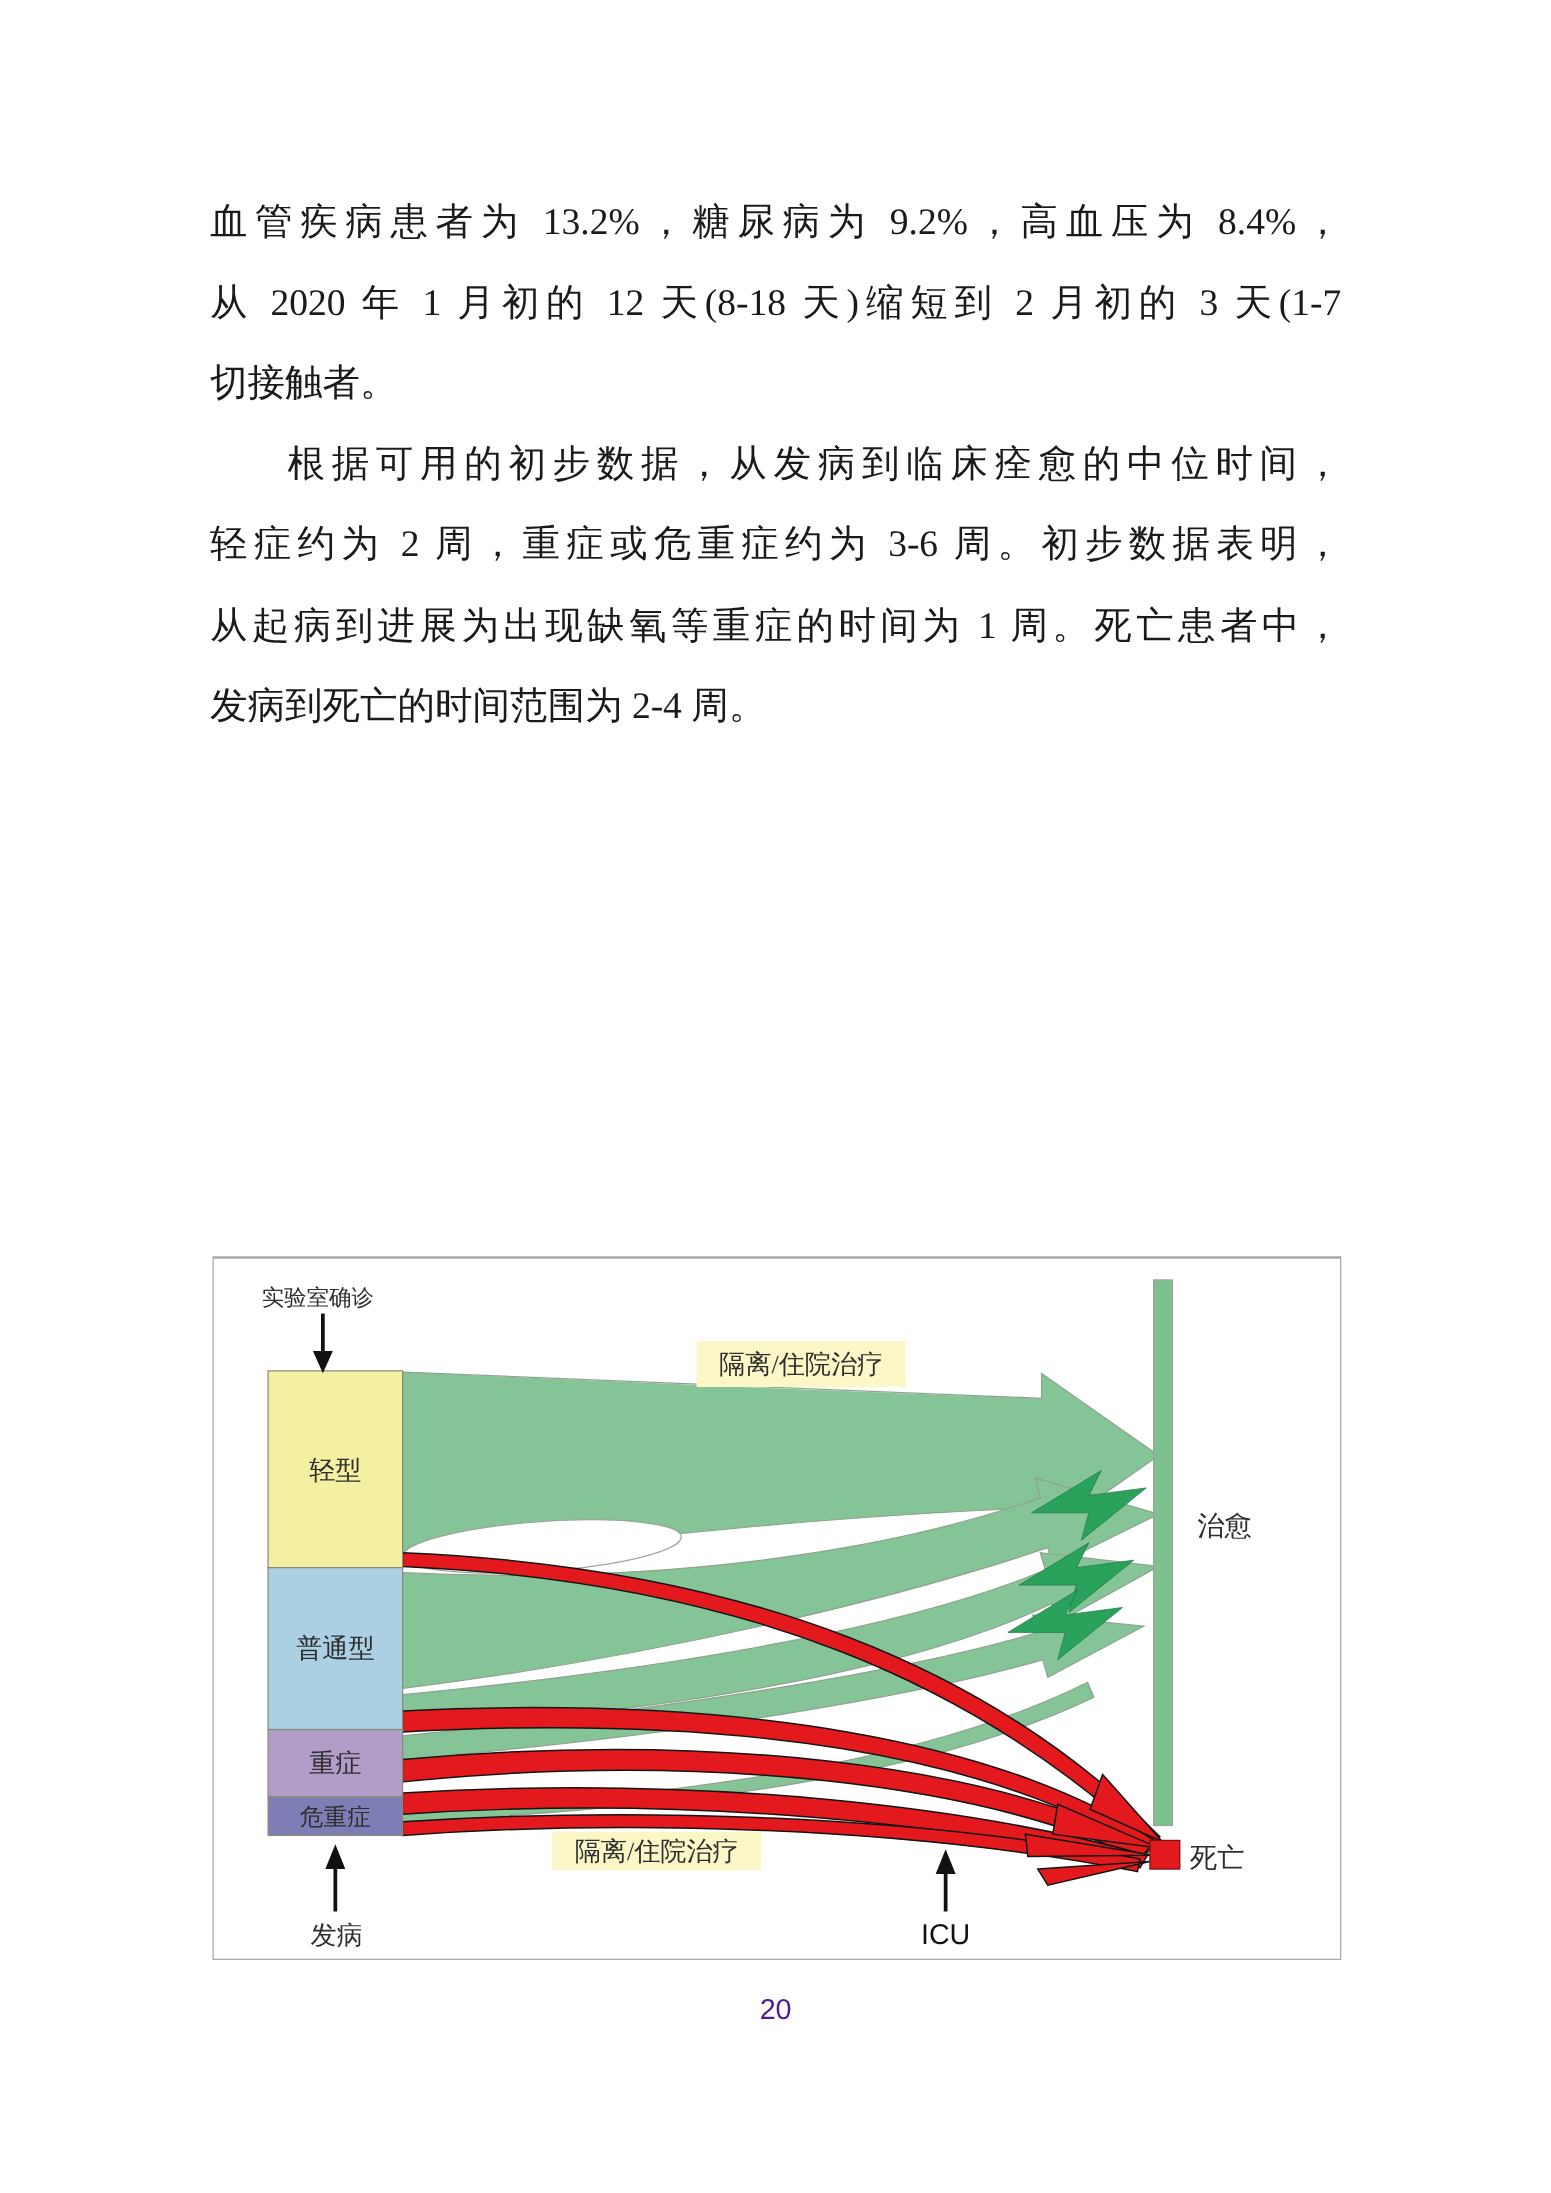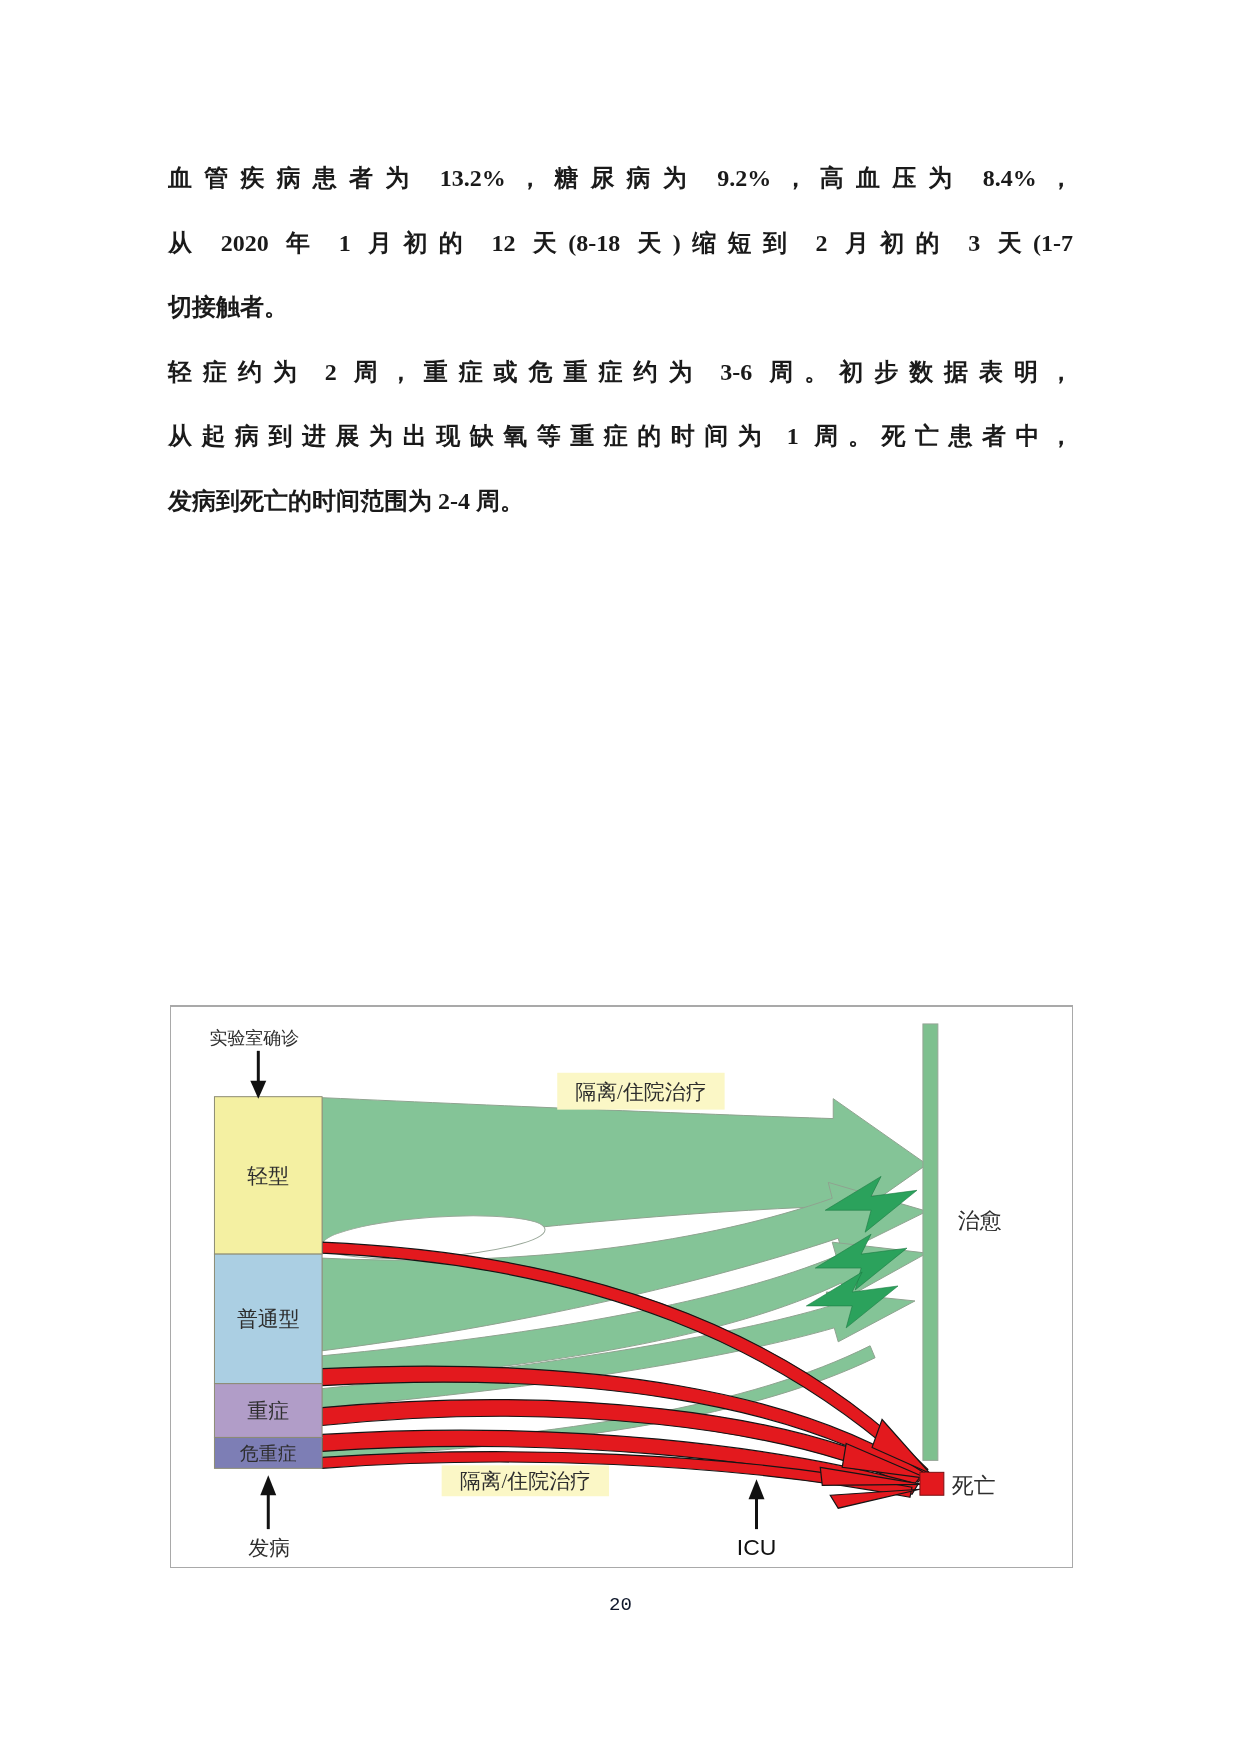--- a/index.html
+++ b/index.html
@@ -1,38 +1,39 @@
 <!DOCTYPE html>
 <html><head>
 <meta charset="utf-8">
 <style>
   html,body{margin:0;padding:0;background:#fff;}
   .page{position:relative;width:1241px;height:1754px;background:#ffffff;overflow:hidden;
         font-family:"Liberation Serif","DejaVu Serif",serif;color:#1a1a1a;}
-  .bodytext{position:absolute;left:168px;top:146px;width:905px;font-size:24px;font-weight:bold;}
+  .bodytext{position:absolute;left:168px;top:146px;width:905px;font-size:30px;}
   .bodytext .tline{line-height:64.5px;height:64.5px;white-space:nowrap;}
   .bodytext .jl{white-space:normal;text-align:justify;text-align-last:justify;}
   .bodytext .indent{text-indent:62px;}
   .figure{position:absolute;left:170px;top:1005px;width:901px;height:560px;
           border:1px solid #a9a9a9;border-top-width:2px;background:#fff;}
   .figure svg{display:block;}
   .ftxt{font-family:"Liberation Serif","DejaVu Serif",serif;fill:#2e2e2e;}
   .fsans{font-family:"Liberation Sans","DejaVu Sans",sans-serif;fill:#111;}
   .pagenum{position:absolute;left:0;right:0;top:1594px;text-align:center;
-           font-family:Liberation Mono, monospace;font-size:19px;color:#0f172a;}
+           font-family:Liberation Sans, sans-serif;font-size:23px;color:#4c1d95;}
 </style>
 </head>
 <body>
 
 <div class="page">
 
   <div class="bodytext">
     <div class="tline jl">血管疾病患者为 13.2%，糖尿病为 9.2%，高血压为 8.4%，</div>
     <div class="tline jl">从 2020 年 1 月初的 12 天(8-18 天)缩短到 2 月初的 3 天(1-7</div>
     <div class="tline">切接触者。</div>
+    <div class="tline jl indent">根据可用的初步数据，从发病到临床痊愈的中位时间，</div>
     <div class="tline jl">轻症约为 2 周，重症或危重症约为 3-6 周。初步数据表明，</div>
     <div class="tline jl">从起病到进展为出现缺氧等重症的时间为 1 周。死亡患者中，</div>
     <div class="tline">发病到死亡的时间范围为 2-4 周。</div>
   </div>
 
   <div class="figure">
     <svg viewBox="0 0 901 560" width="901" height="558" xmlns="http://www.w3.org/2000/svg">
 
       <g fill="#84c497" stroke="#8fa390" stroke-width="1">
         <path d="M150,91 C350,100 540,108 663,112 L663,92 L757,158 L663,224 L663,200 C520,205 330,222 150,247 Z"></path>

